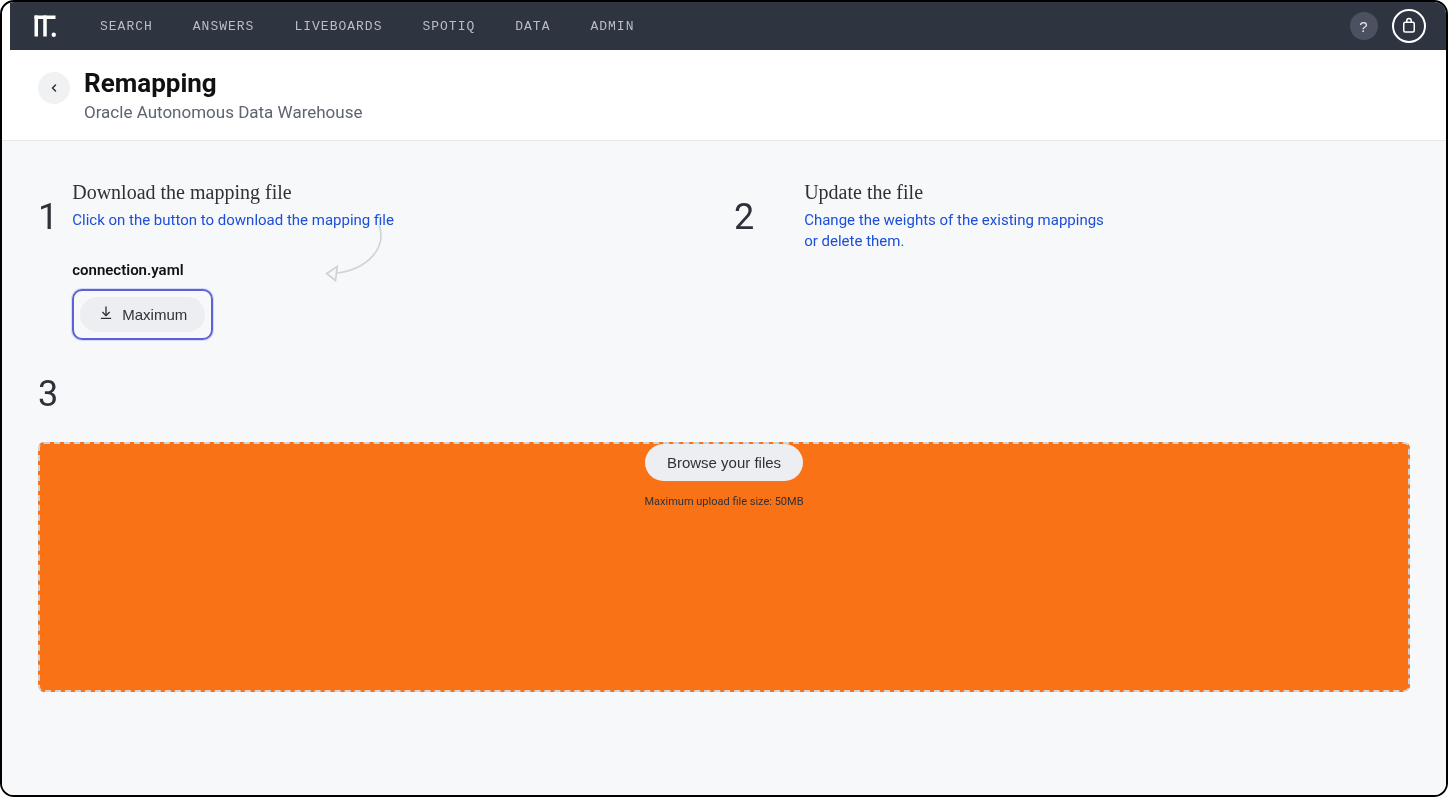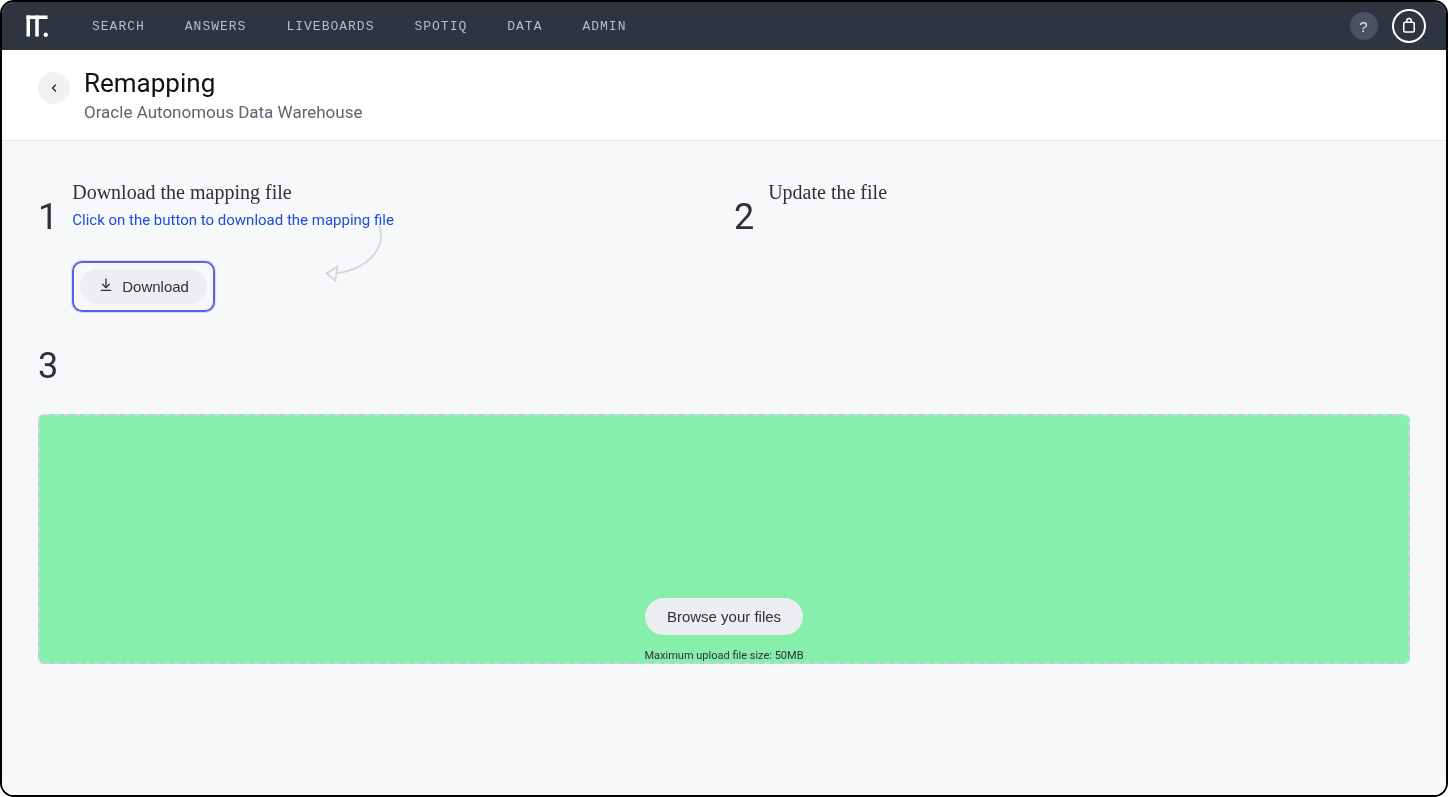--- a/index.html
+++ b/index.html
@@ -18,20 +18,21 @@
   .topbar {
     background: #2e3440;
     height: 48px;
     display: flex;
     align-items: center;
     padding: 0 20px;
     color: #cfd3da;
     font-family: "Courier New", monospace;
     letter-spacing: 1px;
     font-size: 13px;
+    margin-left: 8px;
   }
   .logo {
     width: 30px; height: 30px;
     margin-right: 40px;
     display: flex; align-items: center; justify-content: center;
   }
   .logo svg { width: 28px; height: 28px; }
   .nav {
     display: flex;
     gap: 40px;
@@ -61,21 +62,21 @@
   }
   .back-btn {
     width: 32px; height: 32px; border-radius: 50%;
     background: #f0f1f3;
     display: flex; align-items: center; justify-content: center;
     cursor: pointer;
     margin-top: 4px;
     margin-right: 14px;
   }
   .back-btn svg { width: 12px; height: 12px; }
-  .page-title { font-size: 26px; font-weight: 400; color: #111; }
+  .page-title { font-size: 26px; font-weight: 700; color: #111; }
   .page-subtitle { font-size: 17px; color: #5e6470; margin-top: 4px; text-align: center; }
 
   .content {
     flex: 1;
     background: #f7f8f9;
     padding: 40px 36px 20px 36px;
     overflow: auto;
   }
 
   .steps-row {
@@ -135,23 +136,23 @@
   }
 
   .dropzone {
     margin-top: 30px;
     border: 2px dashed #cfd3da;
     border-radius: 6px;
     height: 250px;
     display: flex;
     flex-direction: column;
     align-items: center;
-    justify-content: flex-end;
+    justify-content: flex-start;
     gap: 14px;
-    background: #86efac;
+    background: #f97316;
   }
   .browse-btn {
     background: #eceef1;
     border: none;
     border-radius: 20px;
     padding: 10px 22px;
     font-size: 15px;
     color: #2f3138;
     cursor: pointer;
   }
@@ -205,45 +206,47 @@
   <div class="content">
 
     <div class="steps-row">
       <div class="step">
         <div class="step-num">1</div>
         <div class="step-body">
           <div class="step-title">Download the mapping file</div>
           <div class="step-desc">Click on the button to download the mapping file</div>
 
           <div class="file-block">
+            <div class="file-name">connection.yaml</div>
             <div class="download-highlight">
               <button class="download-btn">
                 <span>
                   <svg viewBox="0 0 24 24" fill="none" stroke="#2f3138" stroke-width="2" stroke-linecap="round" stroke-linejoin="round">
                     <path d="M12 3v12"></path>
                     <polyline points="7 11 12 16 17 11"></polyline>
                     <line x1="5" y1="20" x2="19" y2="20"></line>
                   </svg>
                 </span>
-                <span>Download</span>
+                <span>Maximum</span>
               </button>
             </div>
           </div>
         </div>
 
         <svg class="arrow-callout" viewBox="0 0 100 80" fill="none" stroke="#cfd3da" stroke-width="2">
           <path d="M80 5 C 90 35, 60 60, 20 60"></path>
           <polygon points="20,60 32,52 30,68" fill="#f7f8f9" stroke="#cfd3da"></polygon>
         </svg>
       </div>
 
       <div class="step">
         <div class="step-num">2</div>
-        <div class="step-body" style="max-width:300px;">
+        <div class="step-body" style="max-width:300px;margin-left:36px;">
           <div class="step-title">Update the file</div>
+          <div class="step-desc">Change the weights of the existing mappings or delete them.</div>
         </div>
       </div>
     </div>
 
     <div class="step3">
       <div class="step-num">3</div>
       <div class="step-body">
       </div>
     </div>
 

